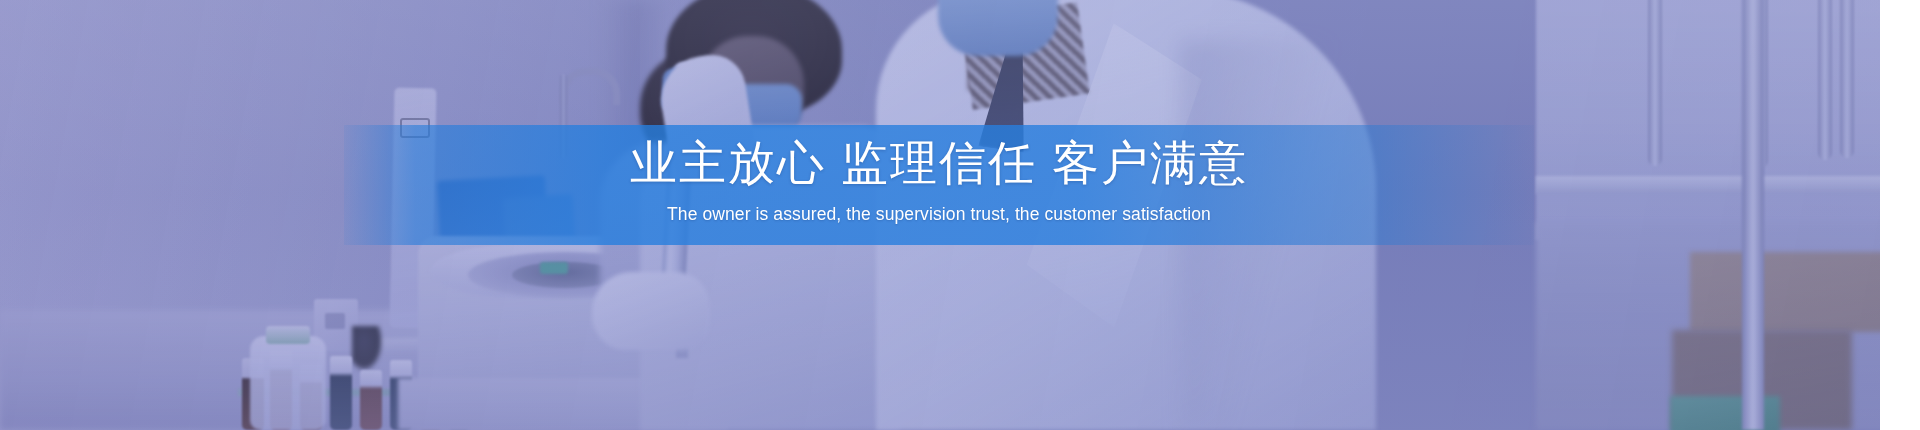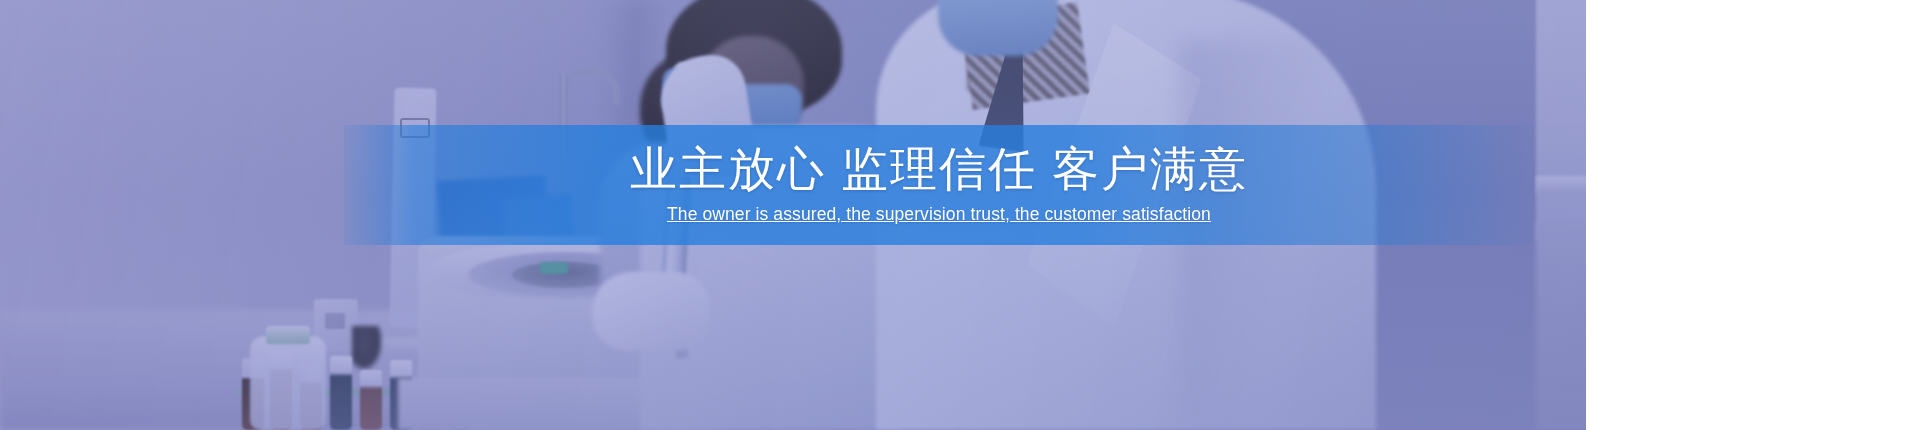--- a/index.html
+++ b/index.html
@@ -1,24 +1,25 @@
 <!DOCTYPE html>
 <html><head>
 <meta charset="utf-8">
 <title>Banner</title>
 <style>
   html,body{margin:0;padding:0;background:#fff;}
   body{font-family:"Liberation Sans","DejaVu Sans",sans-serif;}
 
   .banner{
     position:relative;
-    width:1586px;
+    width:1856px;
     height:430px;
     overflow:hidden;
     background:#8e93c8;
+    padding-left:24px;
   }
 
   
   .photo{position:absolute;inset:0;overflow:hidden;}
 
   
   .wall{
     position:absolute;inset:0;
     background:
       radial-gradient(ellipse 900px 500px at 14% 40%, #b9bedd 0%, #a9aed4 45%, #9aa0cb 75%, #9096c6 100%);
@@ -334,24 +335,23 @@
     margin:0 0 10px 0;
     white-space:nowrap;
     text-shadow:0 1px 3px rgba(20,50,110,.30);
   }
   .subline{
     color:#ffffff;
     font-size:17.5px;
     font-weight:400;
     letter-spacing:.1px;
     line-height:1.1;
-    margin:2px;
+    margin:8px;
     white-space:nowrap;
     text-shadow:0 1px 2px rgba(20,50,110,.28);
-    text-decoration:underline;
   }
 </style>
 </head>
 <body>
 
 <div class="banner">
 
   <div class="photo">
     <div class="wall"></div>
     <div class="wall-left"></div>

